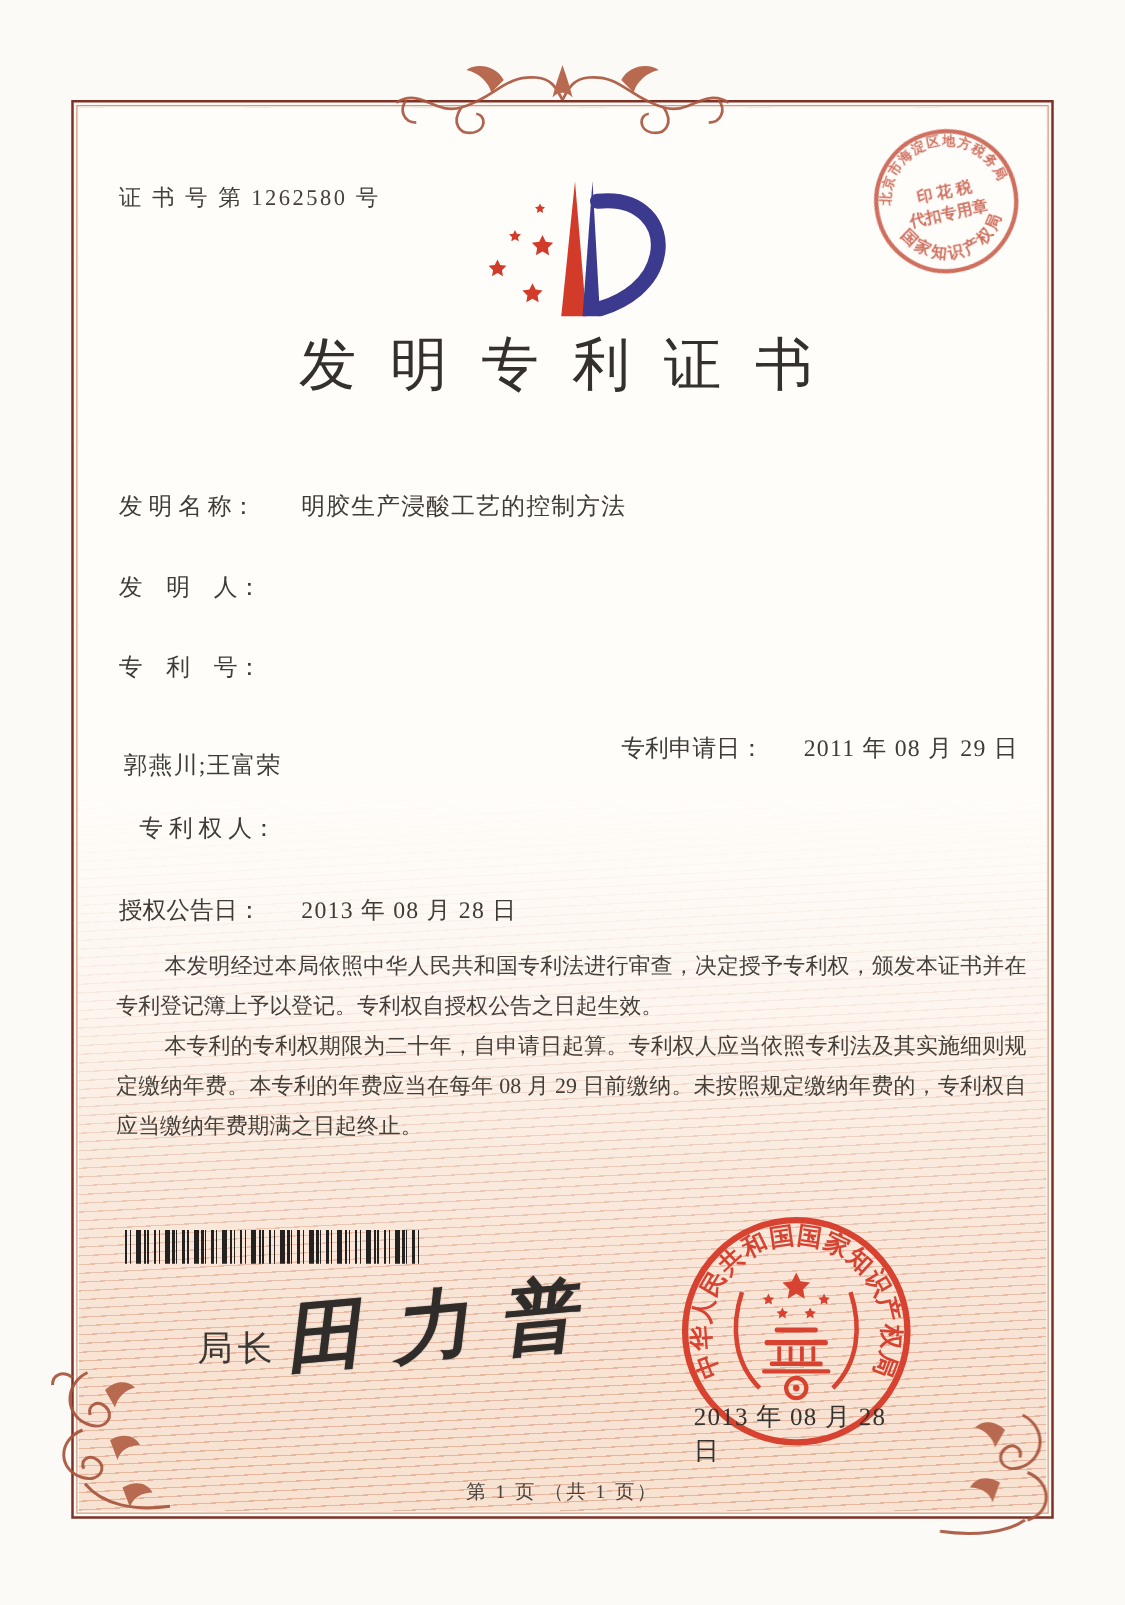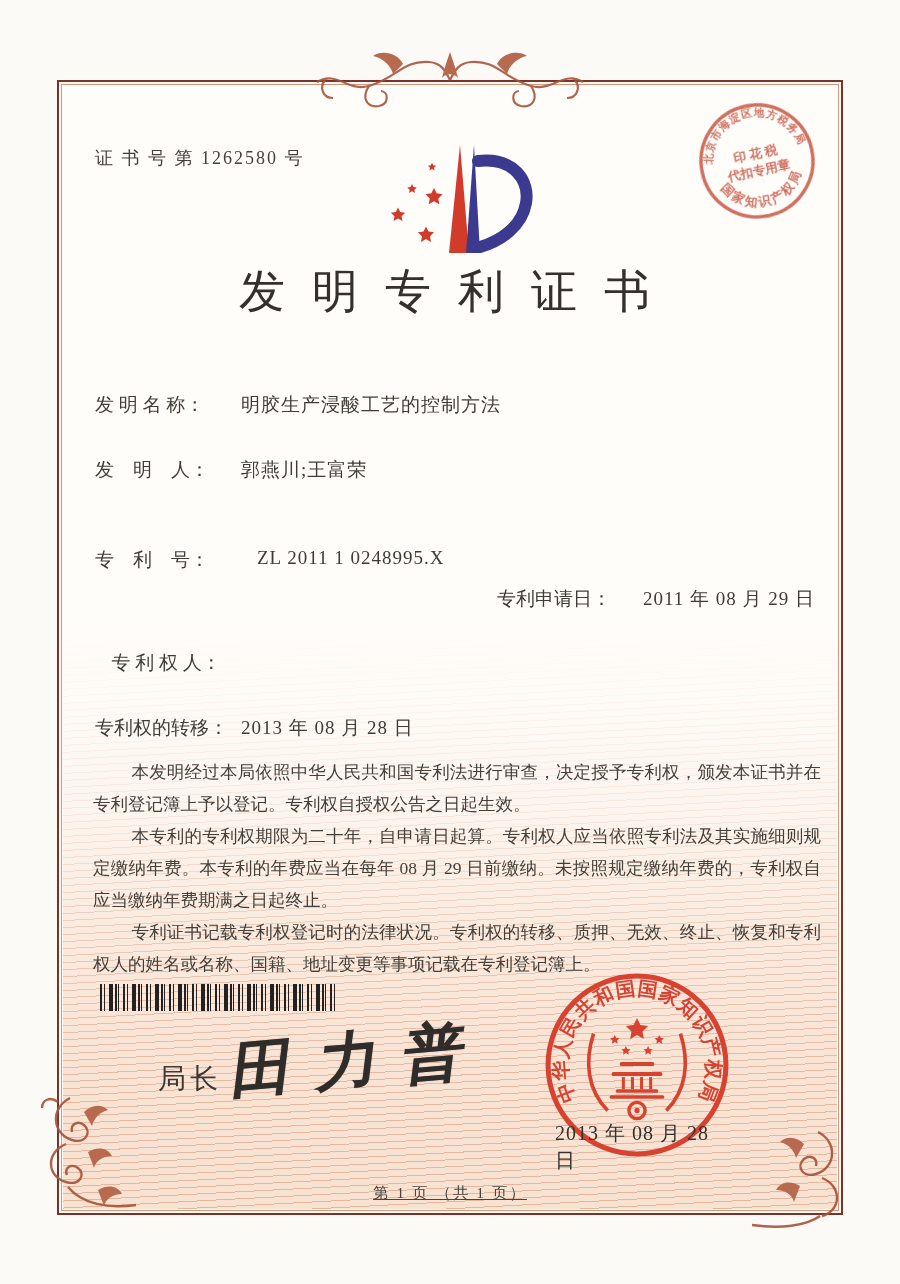--- a/index.html
+++ b/index.html
@@ -50,21 +50,21 @@
     position:absolute;left:0;top:261px;width:900px;
     text-align:center;font-size:46px;letter-spacing:27px;padding-left:16px;
     box-sizing:border-box;color:#34312d;font-weight:500;
   }
   .field-row{
     position:absolute;left:95px;width:720px;display:flex;
     font-size:19px;color:#403b35;white-space:nowrap;
   }
   .field-label{flex:0 0 142px;}
   .field-value{margin-left:4px;letter-spacing:1px;}
-  .row0{top:392px;} .row1{top:457px;} .row2{top:547px;gap:16px;}
+  .row0{top:392px;} .row1{top:457px;flex-direction:column;} .row2{top:521px;}
   .row3{top:586px;justify-content:flex-end;} .row4{top:650px;text-align:center;} .row5{top:715px;}
 
   .body-text{
     position:absolute;left:93px;top:756px;width:728px;
     font-size:17.5px;line-height:32px;color:#443f39;
     text-align:justify;
   }
   .body-text p{margin:0;text-indent:2.2em;}
 
   
@@ -95,21 +95,21 @@
   
   .big-seal{position:absolute;left:541px;top:969px;mix-blend-mode:multiply;opacity:.95;}
   .tax-stamp{position:absolute;left:696px;top:100px;transform:rotate(-12deg);opacity:.82;mix-blend-mode:multiply;}
   .issue-date{
     position:absolute;left:555px;top:1120px;z-index:5;
     font-size:20px;letter-spacing:1px;color:#35322e;
   }
 
   .footer{
     position:absolute;left:0;top:1183px;width:900px;text-align:center;
-    font-size:15.5px;letter-spacing:2px;color:#4a443e;text-decoration:underline;
+    font-size:15.5px;letter-spacing:2px;color:#4a443e;
   }
 
   .ornament{position:absolute;}
   .orn-top{left:315px;top:46px;}
   .orn-bl{left:38px;top:1092px;}
   .orn-br{left:750px;top:1112px;transform:scaleX(-1);}
 </style>
 </head>
 <body>
 
@@ -202,38 +202,36 @@
     <div class="field-row row0">
       <span class="field-label">发 明 名 称：</span>
       <span class="field-value">明胶生产浸酸工艺的控制方法</span>
     </div>
     <div class="field-row row1">
       <span class="field-label">发　明　人：</span>
       <span class="field-value">郭燕川;王富荣</span>
     </div>
     <div class="field-row row2">
       <span class="field-label">专　利　号：</span>
-      <span class="field-value">ZL 2011 1 0248995.X</span>
     </div>
     <div class="field-row row3">
       <span class="field-label">专利申请日：</span>
       <span class="field-value">2011 年 08 月 29 日</span>
     </div>
     <div class="field-row row4">
       <span class="field-label">专 利 权 人：</span>
     </div>
     <div class="field-row row5">
-      <span class="field-label">专利权的转移：</span>
+      <span class="field-label">授权公告日：</span>
       <span class="field-value">2013 年 08 月 28 日</span>
     </div>
 
     <div class="body-text">
       <p>本发明经过本局依照中华人民共和国专利法进行审查，决定授予专利权，颁发本证书并在专利登记簿上予以登记。专利权自授权公告之日起生效。</p>
       <p>本专利的专利权期限为二十年，自申请日起算。专利权人应当依照专利法及其实施细则规定缴纳年费。本专利的年费应当在每年 08 月 29 日前缴纳。未按照规定缴纳年费的，专利权自应当缴纳年费期满之日起终止。</p>
-      <p>专利证书记载专利权登记时的法律状况。专利权的转移、质押、无效、终止、恢复和专利权人的姓名或名称、国籍、地址变更等事项记载在专利登记簿上。</p>
     </div>
 
     <div class="barcode"></div>
 
     <div class="director">局长</div>
     <div class="signature">田力普</div>
 
     <svg class="big-seal" width="192" height="192" viewBox="0 0 190 190">
       <defs>
         <path id="sealArc" d="M 32.5,124.2 A 69,69 0 1 1 157.5,124.2"></path>

